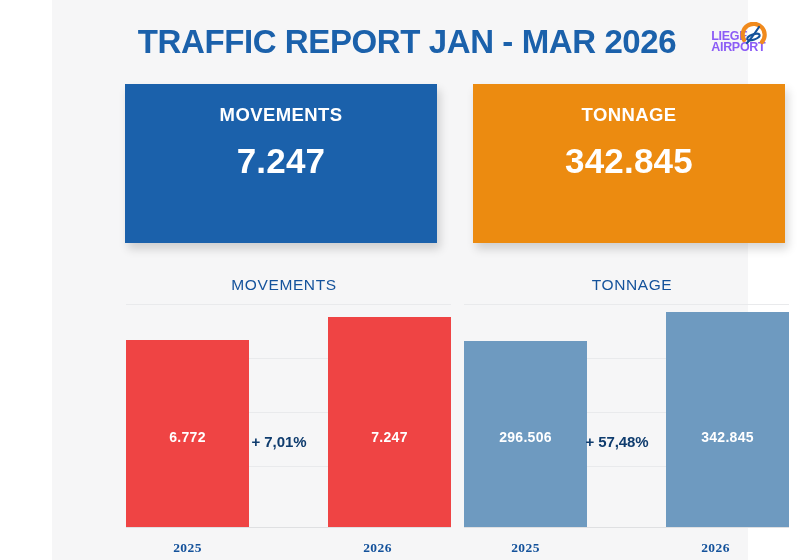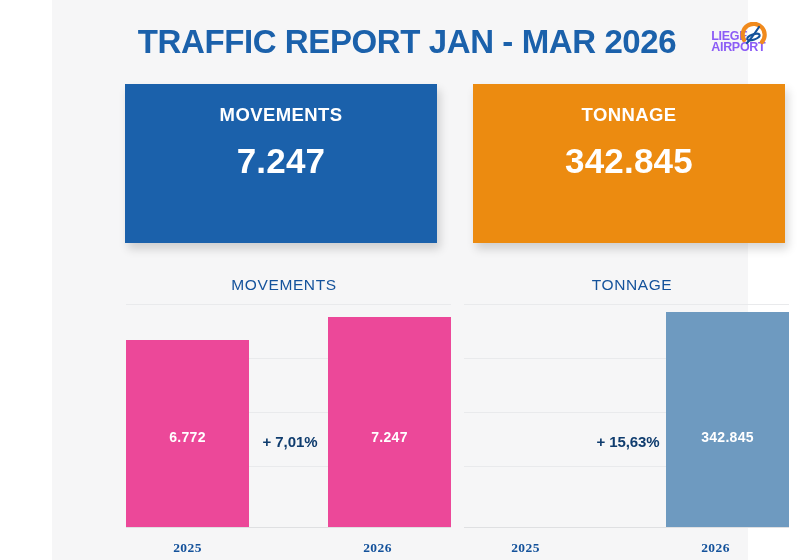--- a/index.html
+++ b/index.html
@@ -138,37 +138,37 @@
   }
 
   .bar {
     position: absolute;
     bottom: 1px;
     width: 123px;
   }
   .bar.left  { left: 0px; }
   .bar.right { left: 202px; }
 
-  #chart-movements .bar { background: #ec4899; }
+  #chart-movements .bar { background: #ef4444; }
   #chart-tonnage   .bar { background: #6e9ac0; }
 
   .bar-value {
     position: absolute;
     left: 0; right: 0;
     bottom: 82px;
     text-align: center;
     color: #ffffff;
     font-size: 14px;
     font-weight: bold;
     letter-spacing: 0.3px;
   }
 
   .delta {
     position: absolute;
-    left: 119px;
+    left: 108px;
     width: 90px;
     bottom: 78px;
     text-align: center;
     font-size: 15px;
     font-weight: bold;
     color: #0f3c6e;
     letter-spacing: -0.1px;
     white-space: nowrap;
     margin-top: 20px;
   }
@@ -241,25 +241,28 @@
       <div class="year-label right">2026</div>
     </div>
 
     <div class="chart" id="chart-tonnage">
       <div class="gridline" style="top:0px"></div>
       <div class="gridline" style="top:54px"></div>
       <div class="gridline" style="top:108px"></div>
       <div class="gridline" style="top:162px"></div>
       <div class="axis-line"></div>
 
+      <div class="bar left" style="height:186px">
+        <div class="bar-value">296.506</div>
+      </div>
 
       <div class="bar right" style="height:215px">
         <div class="bar-value">342.845</div>
       </div>
 
-      <div class="delta">+ 15,63%</div>
+      <div class="delta">+ 57,48%</div>
 
       <div class="year-label left">2025</div>
       <div class="year-label right">2026</div>
     </div>
 
   </div>
 </div>
 
 </body></html>

